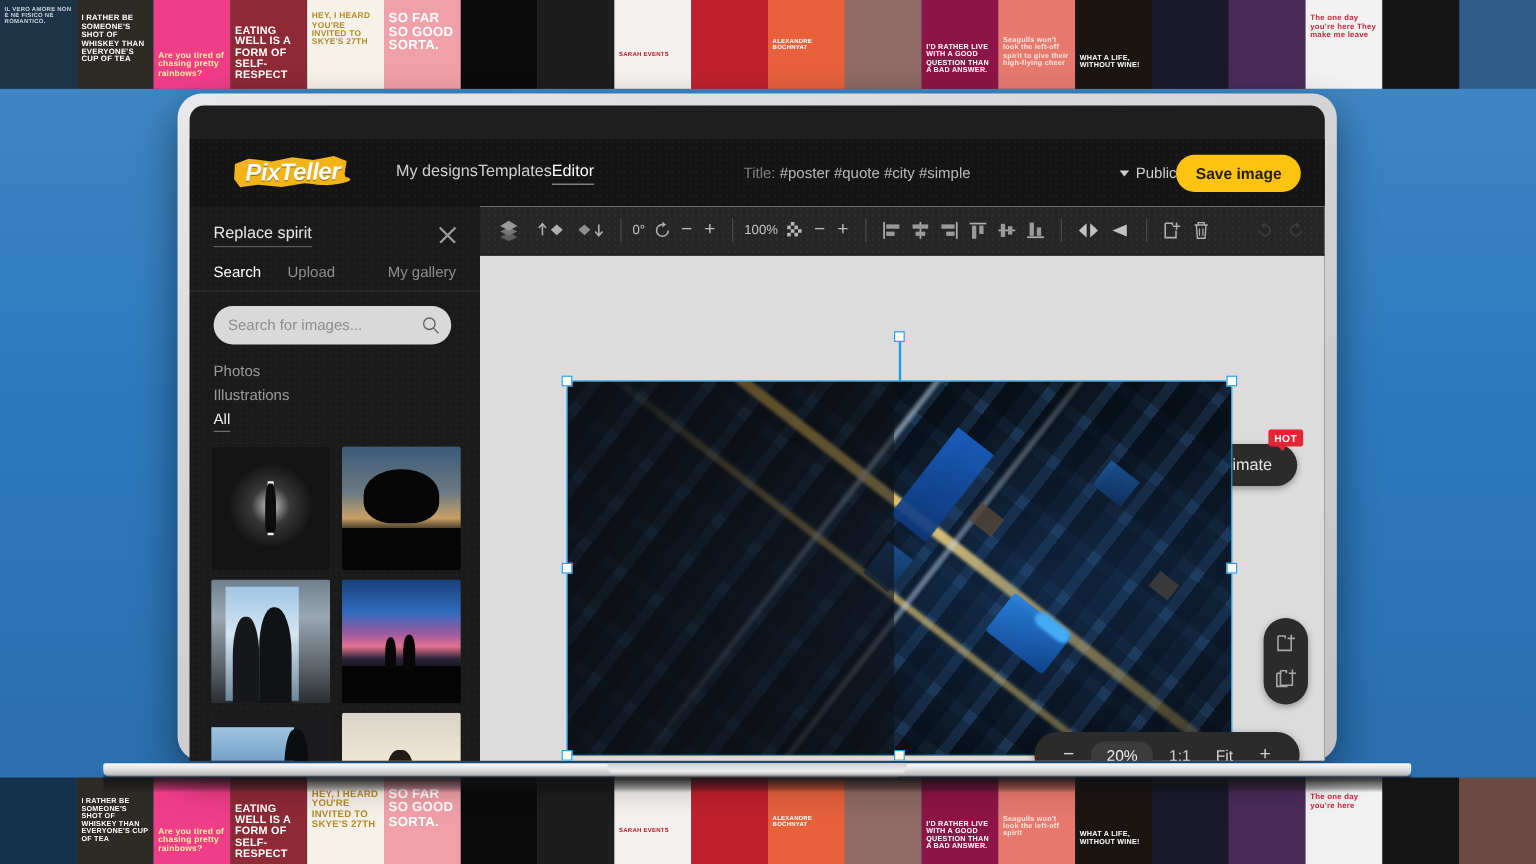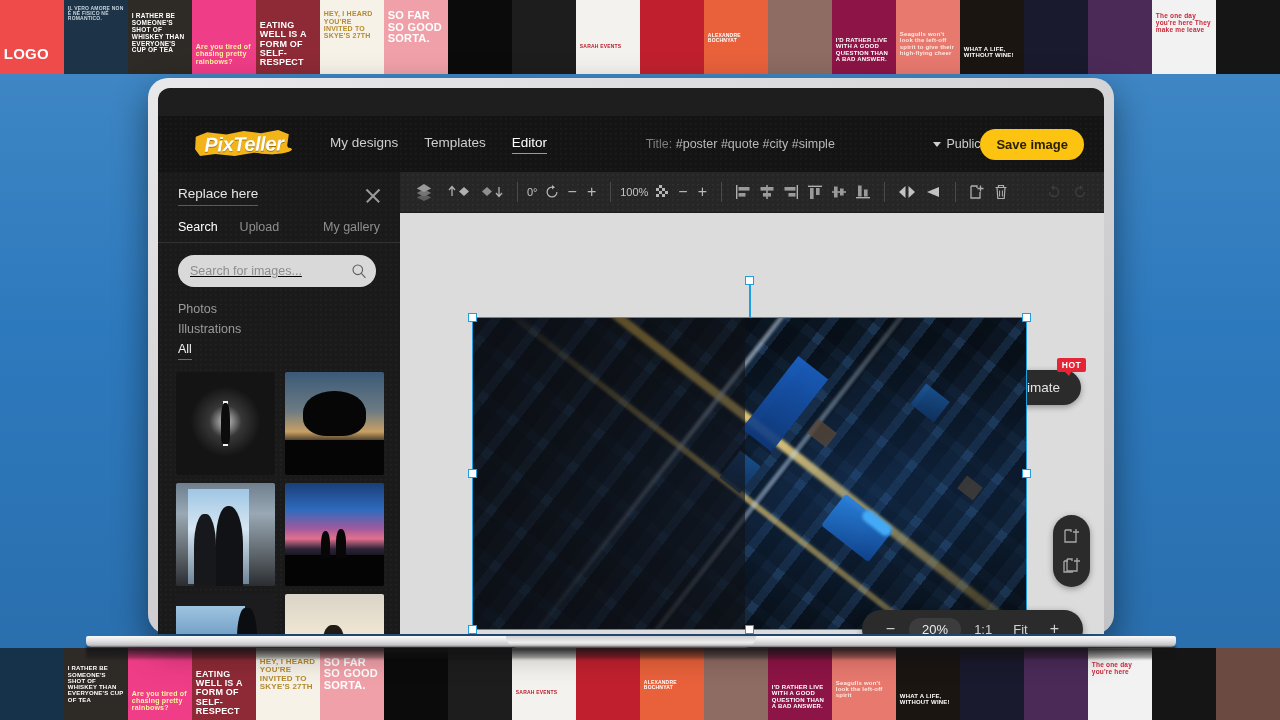--- a/index.html
+++ b/index.html
@@ -74,21 +74,21 @@
   #logo .brush2 {
     position: absolute; left: 66px; top: 20px; width: 34px; height: 7px;
     background: #f2b418; border-radius: 50%; transform: rotate(-4deg);
   }
   #logo .wordmark {
     position: absolute; left: 4px; top: 4px; width: 96px; height: 26px;
     color: #fff; font-size: 20px; font-weight: bold; font-style: italic;
     letter-spacing: -.4px; line-height: 26px; text-align: center;
     text-shadow: 0 1px 0 rgba(0,0,0,.35); transform: rotate(-1deg);
   }
-  #main-nav { display: flex; align-items: flex-end; gap: 26px; margin-left: 38px; }
+  #main-nav { display: flex; align-items: flex-end; margin-left: 38px; }
   .nav-link {
     color: #cfcfcf; font-size: 13.5px; cursor: pointer; padding-bottom: 3px;
     border-bottom: 1px solid transparent; white-space: nowrap;
   }
   .nav-link.active { color: #fff; border-bottom-color: #9a9a9a; }
   #title-area { flex: 1; display: flex; justify-content: center; align-items: center; }
   #doc-title { font-size: 12.5px; color: #b9b9b9; white-space: nowrap; cursor: text; }
   #doc-title .tlabel { color: #7e7e7e; }
   #header-right { display: flex; align-items: center; margin-right: 6px; justify-content: flex-end; }
   #visibility-select {
@@ -132,21 +132,21 @@
   #panel-close::after { transform: rotate(-45deg); }
 
   #source-tabs {
     display: flex; align-items: center; padding: 6px 20px 8px 20px;
     border-bottom: 1px solid #333; margin: 0 0 0 0;
   }
   .src-tab { font-size: 12.5px; color: #8e8e8e; cursor: pointer; margin-right: 22px; }
   .src-tab.active { color: #fff; }
   .src-tab.right { margin-left: auto; margin-right: 0; }
 
-  #search-row { padding: 12px 24px 10px 20px; text-decoration: underline; }
+  #search-row { padding: 12px 24px 10px 20px; }
   #search-box {
     display: flex; align-items: center; background: #d9d9d9;
     border-radius: 17px; height: 32px; padding: 0 12px;
   }
   #search-input {
     flex: 1; border: none; outline: none; background: transparent;
     font-family: "Liberation Sans", sans-serif; font-size: 12.5px; color: #444;
   }
   #search-input::placeholder { color: #8d8d8d; }
   #search-icon { width: 16px; height: 16px; flex: none; }
@@ -268,23 +268,20 @@
   }
   .zoom-btn.sym { font-size: 16px; padding: 3px 9px; }
   .zoom-btn.pill { background: #3c3c3c; color: #ececec; padding: 5px 13px; }
 </style>
 </head>
 <body>
 
 <div id="bg-collage">
   <div id="bg-blue-wash"></div>
   <div class="bg-row" id="bg-row-top" style="top:0;height:74px;">
-      <div class="bg-tile" style="width: 64px; height: 74px; background: rgb(239, 75, 75);">
-        <div class="tt" style="color: rgb(255, 255, 255); font-size: 15px; top: 62%;">LOGO</div>
-      </div>
       <div class="bg-tile" style="width: 64px; height: 74px; background: rgb(29, 52, 72);">
         <div class="tt" style="color: rgb(200, 212, 222); font-size: 5px; top: 8%;">IL VERO AMORE NON È NÉ FISICO NÉ ROMANTICO.</div>
       </div>
       <div class="bg-tile" style="width: 64px; height: 74px; background: rgb(46, 42, 38);">
         <div class="tt" style="color: rgb(255, 255, 255); font-size: 6.5px; top: 18%;">I RATHER BE SOMEONE'S SHOT OF WHISKEY THAN EVERYONE'S CUP OF TEA</div>
       </div>
       <div class="bg-tile" style="width: 64px; height: 74px; background: rgb(239, 61, 135);">
         <div class="tt" style="color: rgb(255, 243, 160); font-size: 7px; top: 58%;">Are you tired of chasing pretty rainbows?</div>
       </div>
       <div class="bg-tile" style="width: 64px; height: 74px; background: rgb(141, 42, 54);">
@@ -399,21 +396,21 @@
           <span>Public</span>
         </div>
         <button id="save-image-button">Save image</button>
       </div>
     </div>
 
     <div id="app-body">
 
       <div id="sidebar">
         <div id="panel-head">
-          <div id="panel-title">Replace here</div>
+          <div id="panel-title">Replace spirit</div>
           <div id="panel-close"></div>
         </div>
 
         <div id="source-tabs">
           <div class="src-tab active">Search</div>
           <div class="src-tab">Upload</div>
           <div class="src-tab right">My gallery</div>
         </div>
 
         <div id="search-row">

